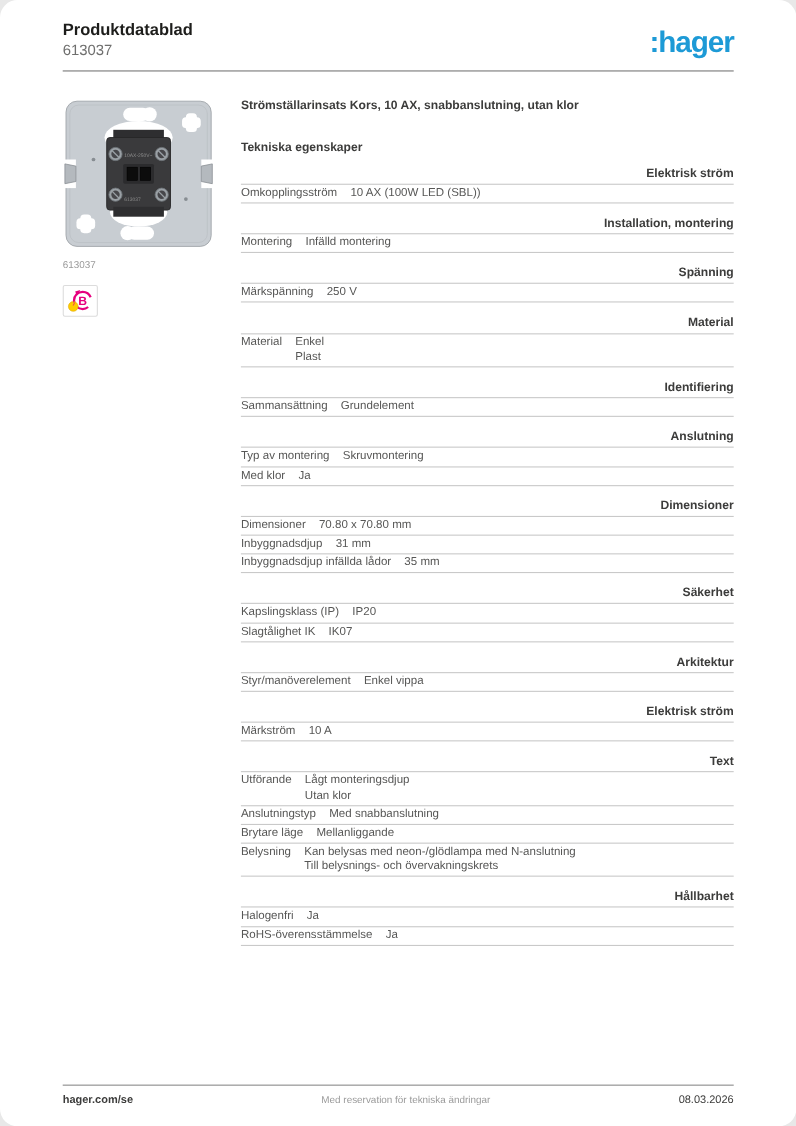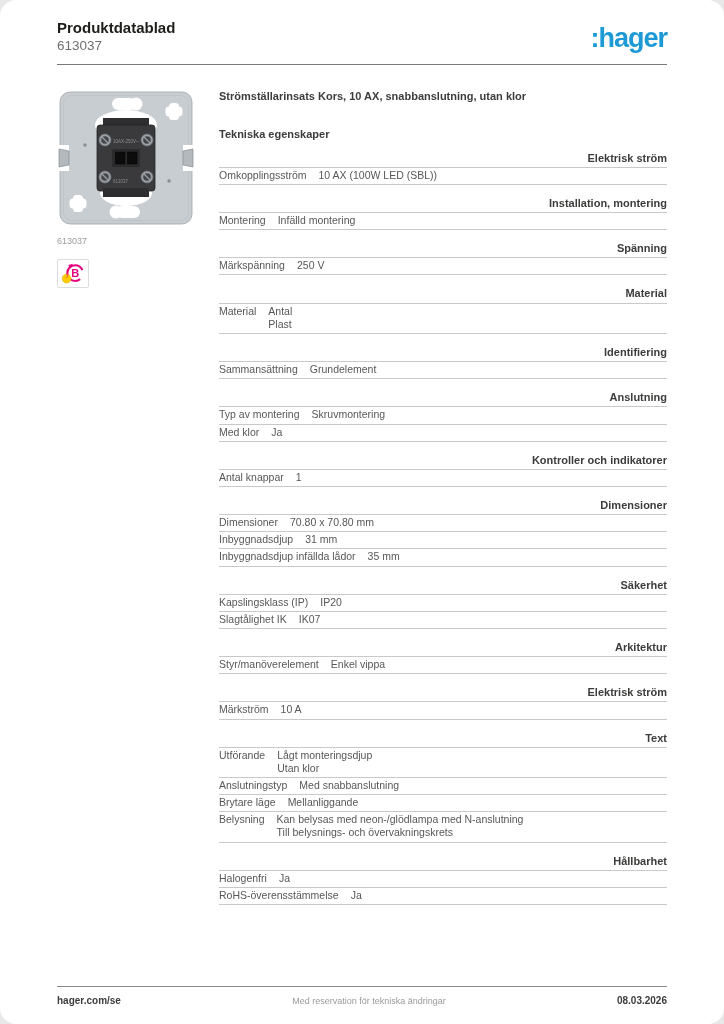--- a/index.html
+++ b/index.html
@@ -65,21 +65,21 @@
   .spec-value{text-align:left;flex:1;}
   
   .footer{
     position:absolute;left:57px;right:57px;top:986px;
     border-top:1px solid #8a8a8a;
     display:flex;justify-content:space-between;align-items:baseline;
     padding-top:8px;
   }
   .footer-left{font-size:10px;font-weight:bold;color:#3c3c3b;}
   .footer-center{font-size:9px;color:#9a9a9a;}
-  .footer-right{font-size:10px;font-weight:bold;color:#3c3c3b;}
+  .footer-right{font-size:10px;font-weight:normal;color:#3c3c3b;}
 </style>
 </head>
 <body>
 
 <div class="page">
 
   <div class="header">
     <div>
       <div class="doc-title">Produktdatablad</div>
       <div class="doc-number">613037</div>
@@ -199,21 +199,21 @@
               <div class="spec-value">
                 <div>250 V</div>
               </div>
             </div>
           </div>
           <div class="section">
             <div class="section-title">Material</div>
             <div class="spec-row">
               <div class="spec-label">Material</div>
               <div class="spec-value">
-                <div>Antal</div>
+                <div>Enkel</div>
                 <div>Plast</div>
               </div>
             </div>
           </div>
           <div class="section">
             <div class="section-title">Identifiering</div>
             <div class="spec-row">
               <div class="spec-label">Sammansättning</div>
               <div class="spec-value">
                 <div>Grundelement</div>
@@ -225,29 +225,20 @@
             <div class="spec-row">
               <div class="spec-label">Typ av montering</div>
               <div class="spec-value">
                 <div>Skruvmontering</div>
               </div>
             </div>
             <div class="spec-row">
               <div class="spec-label">Med klor</div>
               <div class="spec-value">
                 <div>Ja</div>
-              </div>
-            </div>
-          </div>
-          <div class="section">
-            <div class="section-title">Kontroller och indikatorer</div>
-            <div class="spec-row">
-              <div class="spec-label">Antal knappar</div>
-              <div class="spec-value">
-                <div>1</div>
               </div>
             </div>
           </div>
           <div class="section">
             <div class="section-title">Dimensioner</div>
             <div class="spec-row">
               <div class="spec-label">Dimensioner</div>
               <div class="spec-value">
                 <div>70.80 x 70.80 mm</div>
               </div>

